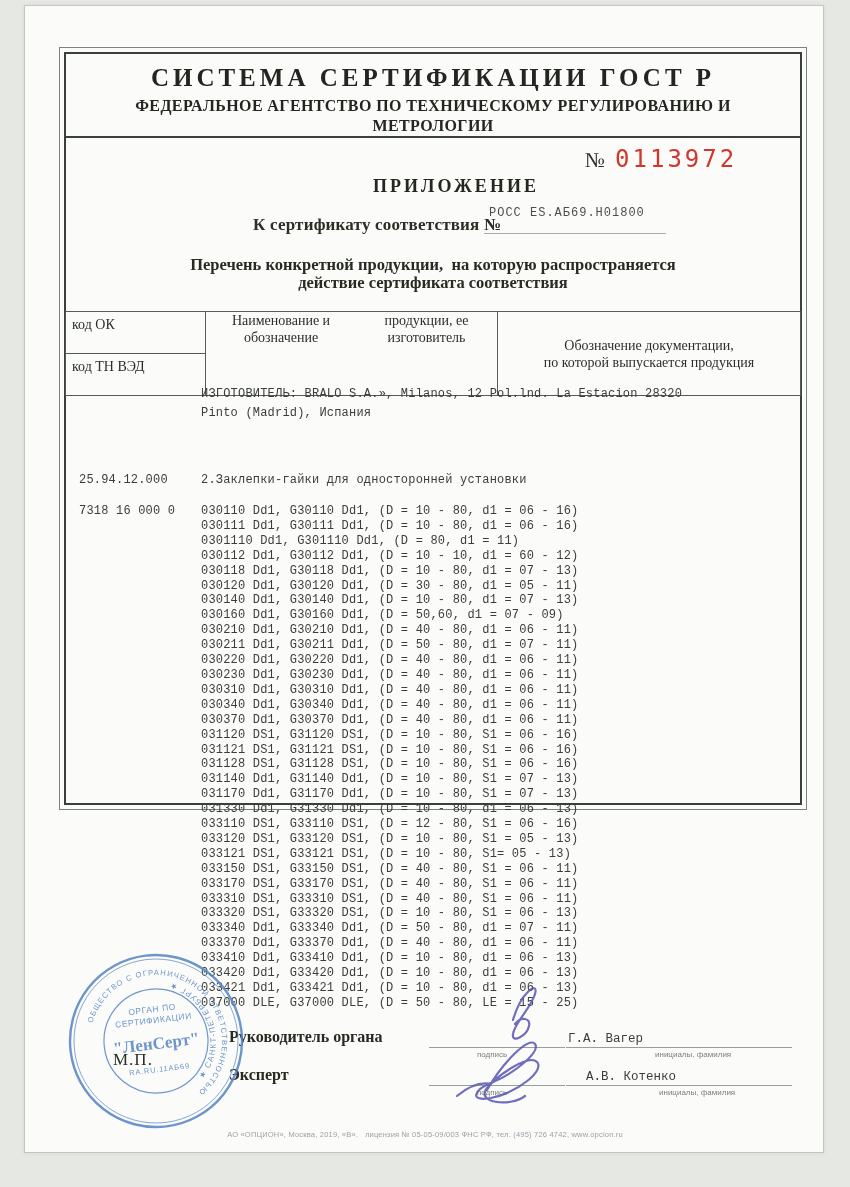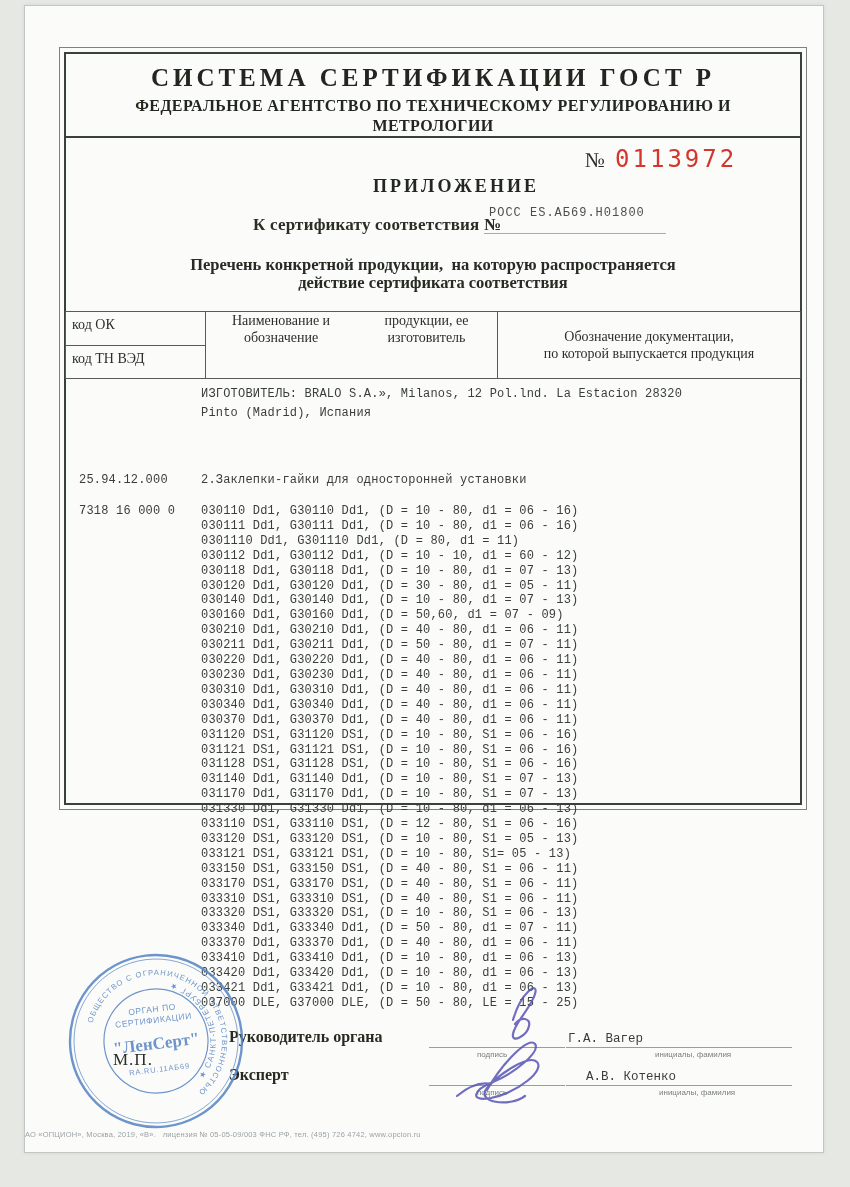--- a/index.html
+++ b/index.html
@@ -63,21 +63,21 @@
   }
   .cert-line-rule {
     position:absolute; left:459px; top:227px; width:182px; height:1px; background:#a9ada8;
   }
   .subtitle {
     position:absolute; left:34px; width:748px; top:250px; text-align:center;
     font-size:16.5px; font-weight:bold; line-height:18px; color:#272b22; white-space:pre-wrap;
   }
   
   .table-header {
-    position:absolute; left:40px; top:305px; width:736px; height:68px;
+    position:absolute; left:40px; top:305px; width:736px; height:85px;
     border:1px solid #565b55; display:flex;
     font-size:14px; color:#2b2f27;
   }
   .th-col1 { width:140px; border-right:1px solid #565b55; display:flex; flex-direction:column; }
   .th-col1 .cell { flex:1; padding:5px 0 0 6px; }
   .th-col1 .cell:first-child { border-bottom:1px solid #565b55; }
   .th-col2 { width:292px; border-right:1px solid #565b55; display:flex; flex-direction:row; justify-content:center; text-align:center; line-height:17px; }
   .th-col3 { flex:1; display:flex; flex-direction:column; justify-content:center; text-align:center; line-height:17px; }
   
   .mono {
@@ -115,21 +115,21 @@
     font-size:12.5px; color:#3a3e38; white-space:pre;
   }
   .name1 { left:543px; top:1026px; }
   .name2 { left:543px; top:1064px;margin-left:18px; }
   .ink { position:absolute; left:392px; top:972px; }
   
   .stamp { position:absolute; left:40px; top:944px; transform:rotate(-7deg); opacity:.88; }
   .mp-mark { position:absolute; left:88px; top:1044px; font-size:17px; color:#2b2f28; letter-spacing:1px; }
   
   .footer {
-    position:absolute; left:0; top:1124px; width:800px; text-align:left;
+    position:absolute; left:0; top:1124px; width:800px; text-align:center;
     font-family:"Liberation Sans","DejaVu Sans",sans-serif;
     font-size:7.5px; color:#9aa1a7; letter-spacing:.2px; white-space:pre-wrap;
   }
 </style>
 </head>
 <body>
 
 <div class="page">
 
   <div class="frame-outer">

